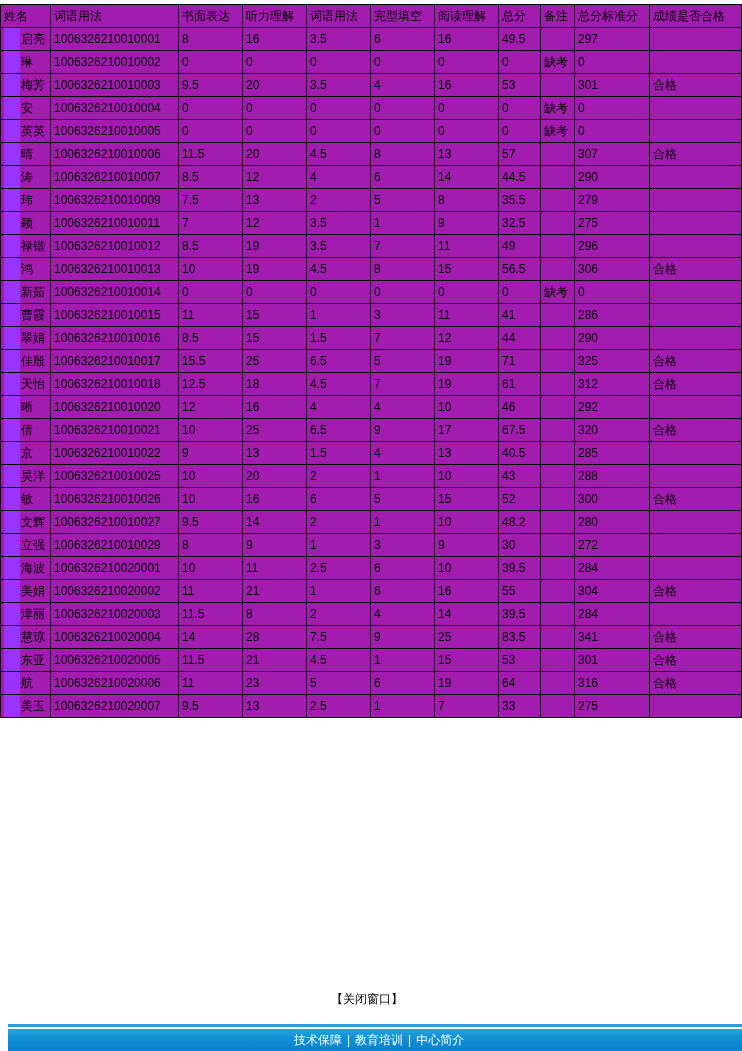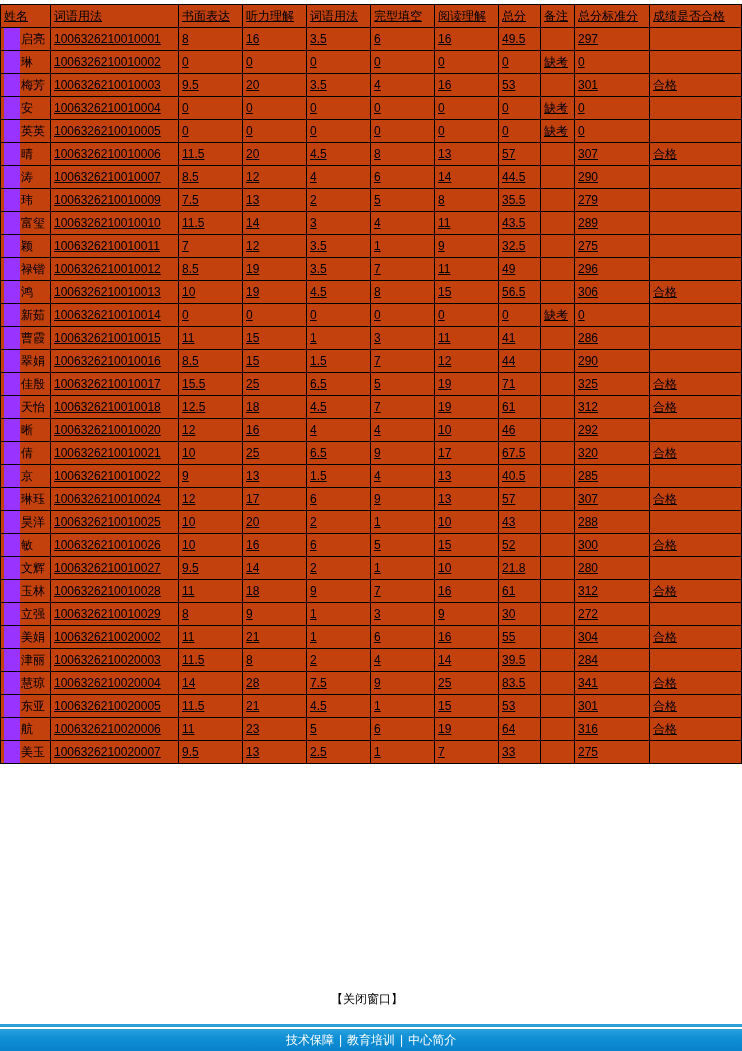--- a/index.html
+++ b/index.html
@@ -28,22 +28,21 @@
     position: absolute;
     left: 0;
     top: 4px;
     width: 742px;
   }
 
   table.results {
     border-collapse: collapse;
     table-layout: fixed;
     width: 741px;
-    background: #c2410c;
-    text-decoration: underline;
+    background: #a21caf;
   }
 
   table.results th,
   table.results td {
     border: 1px solid #000000;
     padding: 1px 3px;
     font-size: 12px;
     font-weight: normal;
     text-align: left;
     vertical-align: middle;
@@ -105,21 +104,21 @@
     color: #000000;
   }
   .close-row a {
     color: #000000;
     text-decoration: none;
   }
 
   
   .footer {
     position: absolute;
-    left: 0;
+    left: 8px;
     bottom: 0;
     width: 588px;
   }
   .footer-top-rule {
     height: 3px;
     background: #2c9fd9;
     width: 742px;
   }
   .footer-gap {
     height: 2px;
@@ -280,33 +279,20 @@
             <td>13</td>
             <td>2</td>
             <td>5</td>
             <td>8</td>
             <td>35.5</td>
             <td></td>
             <td>279</td>
             <td></td>
           </tr>
           <tr>
-            <td class="name-cell"><span class="redact-bar" style="background: rgb(153, 51, 255);"></span><span class="name-text">富玺</span></td>
-            <td>1006326210010010</td>
-            <td>11.5</td>
-            <td>14</td>
-            <td>3</td>
-            <td>4</td>
-            <td>11</td>
-            <td>43.5</td>
-            <td></td>
-            <td>289</td>
-            <td></td>
-          </tr>
-          <tr>
             <td class="name-cell"><span class="redact-bar" style="background: rgb(153, 51, 255);"></span><span class="name-text">颖</span></td>
             <td>1006326210010011</td>
             <td>7</td>
             <td>12</td>
             <td>3.5</td>
             <td>1</td>
             <td>9</td>
             <td>32.5</td>
             <td></td>
             <td>275</td>
@@ -436,33 +422,20 @@
             <td>13</td>
             <td>1.5</td>
             <td>4</td>
             <td>13</td>
             <td>40.5</td>
             <td></td>
             <td>285</td>
             <td></td>
           </tr>
           <tr>
-            <td class="name-cell"><span class="redact-bar" style="background: rgb(153, 51, 255);"></span><span class="name-text">琳珏</span></td>
-            <td>1006326210010024</td>
-            <td>12</td>
-            <td>17</td>
-            <td>6</td>
-            <td>9</td>
-            <td>13</td>
-            <td>57</td>
-            <td></td>
-            <td>307</td>
-            <td>合格</td>
-          </tr>
-          <tr>
             <td class="name-cell"><span class="redact-bar" style="background: rgb(153, 51, 255);"></span><span class="name-text">昊洋</span></td>
             <td>1006326210010025</td>
             <td>10</td>
             <td>20</td>
             <td>2</td>
             <td>1</td>
             <td>10</td>
             <td>43</td>
             <td></td>
             <td>288</td>
@@ -482,49 +455,49 @@
             <td>合格</td>
           </tr>
           <tr>
             <td class="name-cell"><span class="redact-bar" style="background: rgb(153, 51, 255);"></span><span class="name-text">文辉</span></td>
             <td>1006326210010027</td>
             <td>9.5</td>
             <td>14</td>
             <td>2</td>
             <td>1</td>
             <td>10</td>
-            <td>21.8</td>
+            <td>48.2</td>
             <td></td>
             <td>280</td>
             <td></td>
-          </tr>
-          <tr>
-            <td class="name-cell"><span class="redact-bar" style="background: rgb(153, 51, 255);"></span><span class="name-text">玉林</span></td>
-            <td>1006326210010028</td>
-            <td>11</td>
-            <td>18</td>
-            <td>9</td>
-            <td>7</td>
-            <td>16</td>
-            <td>61</td>
-            <td></td>
-            <td>312</td>
-            <td>合格</td>
           </tr>
           <tr>
             <td class="name-cell"><span class="redact-bar" style="background: rgb(153, 51, 255);"></span><span class="name-text">立强</span></td>
             <td>1006326210010029</td>
             <td>8</td>
             <td>9</td>
             <td>1</td>
             <td>3</td>
             <td>9</td>
             <td>30</td>
             <td></td>
             <td>272</td>
+            <td></td>
+          </tr>
+          <tr>
+            <td class="name-cell"><span class="redact-bar" style="background: rgb(153, 51, 255);"></span><span class="name-text">海波</span></td>
+            <td>1006326210020001</td>
+            <td>10</td>
+            <td>11</td>
+            <td>2.5</td>
+            <td>6</td>
+            <td>10</td>
+            <td>39.5</td>
+            <td></td>
+            <td>284</td>
             <td></td>
           </tr>
           <tr>
             <td class="name-cell"><span class="redact-bar" style="background: rgb(153, 51, 255);"></span><span class="name-text">美娟</span></td>
             <td>1006326210020002</td>
             <td>11</td>
             <td>21</td>
             <td>1</td>
             <td>6</td>
             <td>16</td>

